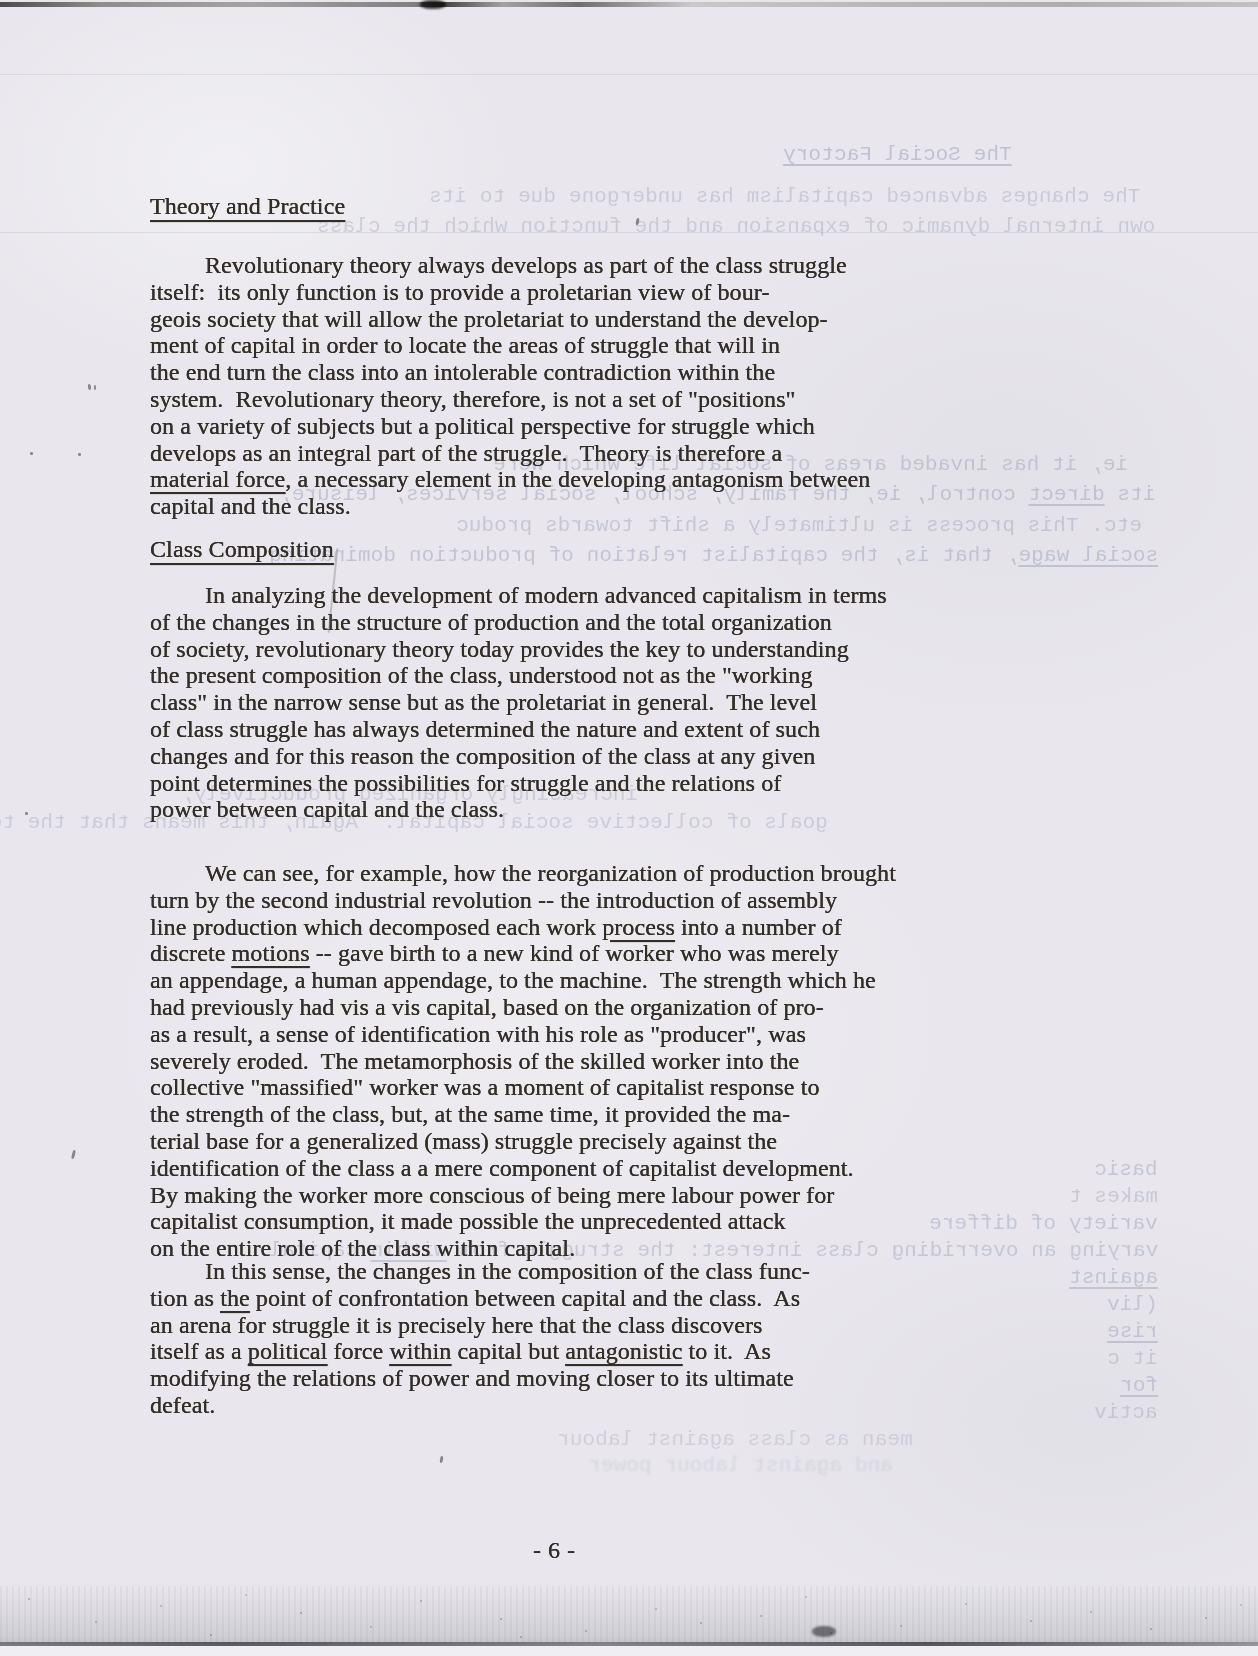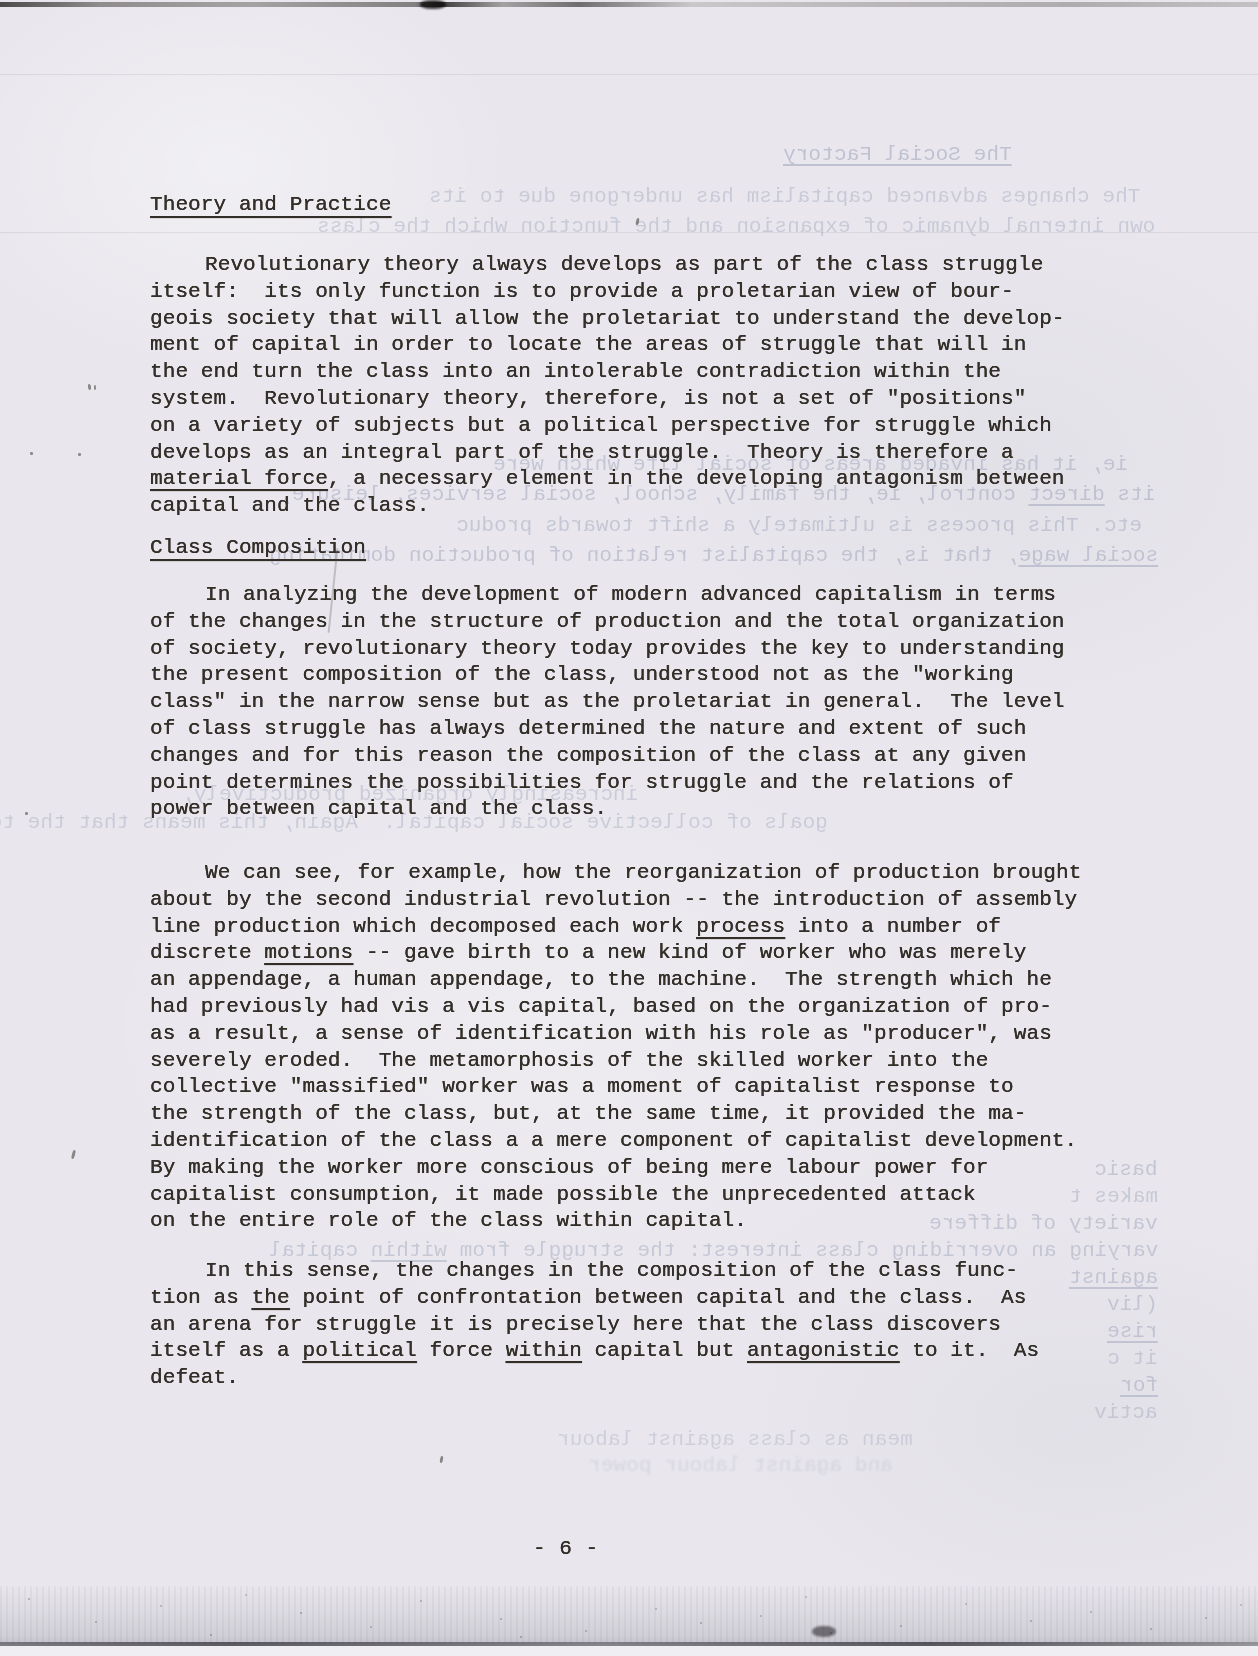--- a/index.html
+++ b/index.html
@@ -13,22 +13,23 @@
       radial-gradient(ellipse 420px 300px at 18% 10%, rgba(255,255,255,.35), transparent 70%),
       radial-gradient(ellipse 520px 380px at 80% 28%, rgba(213,211,221,.30), transparent 70%),
       radial-gradient(ellipse 640px 430px at 42% 62%, rgba(255,255,255,.22), transparent 70%),
       radial-gradient(ellipse 520px 320px at 86% 86%, rgba(209,207,217,.28), transparent 70%);
     font-family:"Liberation Mono","DejaVu Sans Mono",monospace;
     color:#332e28;
   }
   
   .hd,.para,.pgnum{
     position:absolute;left:150px;
-    font-size:21px;letter-spacing:.1px;
+    font-size:24px;letter-spacing:.1px;
     text-shadow:0 0 .4px currentColor,.3px .3px .5px rgba(50,45,40,.4);
+    font-family:Liberation Serif, serif;
   }
   .tl{white-space:pre;height:26.8px;line-height:26.8px;}
   .ind{text-indent:55px;}
   u{text-decoration:underline;text-underline-offset:5px;text-decoration-thickness:1.5px;}
   .hd u{text-decoration-thickness:2px;text-underline-offset:6px;}
   .pgnum{left:533px;top:1537px;letter-spacing:.5px;}
   
   .ghost{
     position:absolute;
     transform:scaleX(-1);
@@ -127,39 +128,41 @@
       <div class="tl"><span>of society, revolutionary theory today provides the key to understanding</span></div>
       <div class="tl"><span>the present composition of the class, understood not as the "working</span></div>
       <div class="tl"><span>class" in the narrow sense but as the proletariat in general.  The level</span></div>
       <div class="tl"><span>of class struggle has always determined the nature and extent of such</span></div>
       <div class="tl"><span>changes and for this reason the composition of the class at any given</span></div>
       <div class="tl"><span>point determines the possibilities for struggle and the relations of</span></div>
       <div class="tl"><span>power between capital and the class.</span></div>
     </div>
   <div class="para" style="top:860px">
       <div class="tl ind"><span>We can see, for example, how the reorganization of production brought</span></div>
-      <div class="tl"><span>about by the second industrial revolution -- the introduction of assembly</span></div>
+      <div class="tl"><span>turn by the second industrial revolution -- the introduction of assembly</span></div>
       <div class="tl"><span>line production which decomposed each work </span><u>process</u><span> into a number of</span></div>
       <div class="tl"><span>discrete </span><u>motions</u><span> -- gave birth to a new kind of worker who was merely</span></div>
       <div class="tl"><span>an appendage, a human appendage, to the machine.  The strength which he</span></div>
       <div class="tl"><span>had previously had vis a vis capital, based on the organization of pro-</span></div>
       <div class="tl"><span>as a result, a sense of identification with his role as "producer", was</span></div>
       <div class="tl"><span>severely eroded.  The metamorphosis of the skilled worker into the</span></div>
       <div class="tl"><span>collective "massified" worker was a moment of capitalist response to</span></div>
       <div class="tl"><span>the strength of the class, but, at the same time, it provided the ma-</span></div>
+      <div class="tl"><span>terial base for a generalized (mass) struggle precisely against the</span></div>
       <div class="tl"><span>identification of the class a a mere component of capitalist development.</span></div>
       <div class="tl"><span>By making the worker more conscious of being mere labour power for</span></div>
       <div class="tl"><span>capitalist consumption, it made possible the unprecedented attack</span></div>
       <div class="tl"><span>on the entire role of the class within capital.</span></div>
     </div>
   <div class="para" style="top:1258px">
       <div class="tl ind"><span>In this sense, the changes in the composition of the class func-</span></div>
       <div class="tl"><span>tion as </span><u>the</u><span> point of confrontation between capital and the class.  As</span></div>
       <div class="tl"><span>an arena for struggle it is precisely here that the class discovers</span></div>
       <div class="tl"><span>itself as a </span><u>political</u><span> force </span><u>within</u><span> capital but </span><u>antagonistic</u><span> to it.  As</span></div>
+      <div class="tl"><span>modifying the relations of power and moving closer to its ultimate</span></div>
       <div class="tl"><span>defeat.</span></div>
     </div>
 
   <div class="pgnum">- 6 -</div>
 
   <div class="scan-top"></div>
   <div class="scan-blob-top"></div>
   <div class="band-line" style="top:74px"></div>
   <div class="band-line" style="top:232px"></div>
   <div class="scan-bottom"></div>

